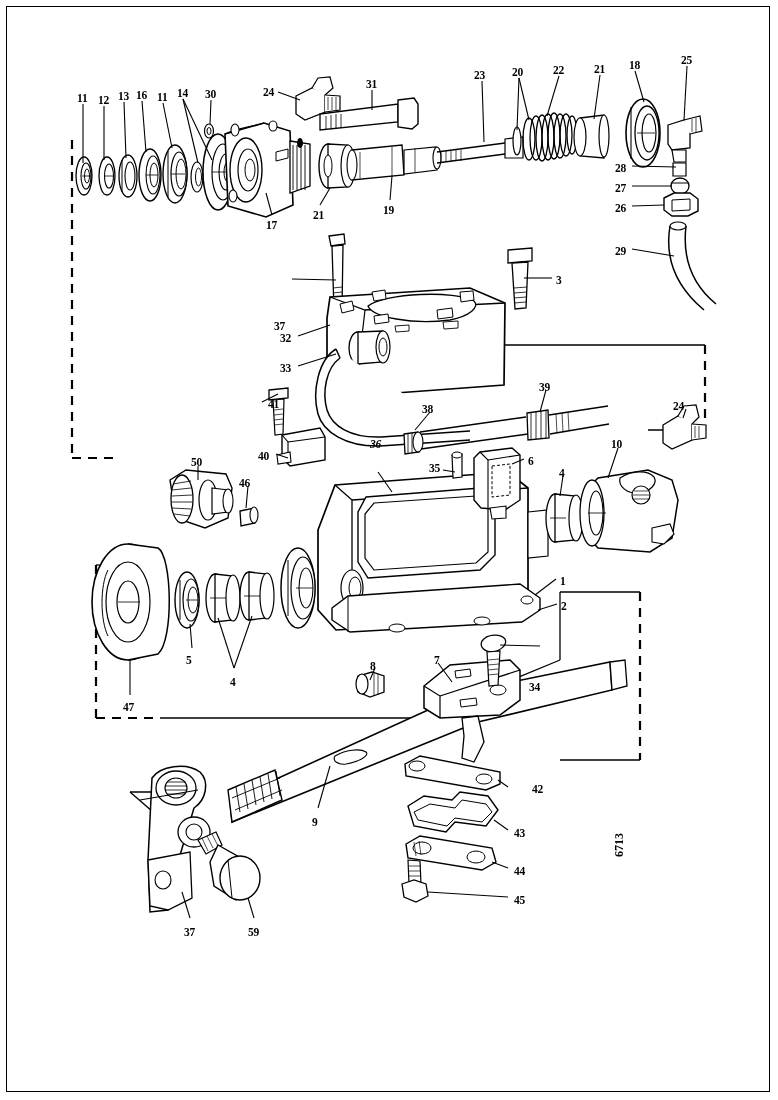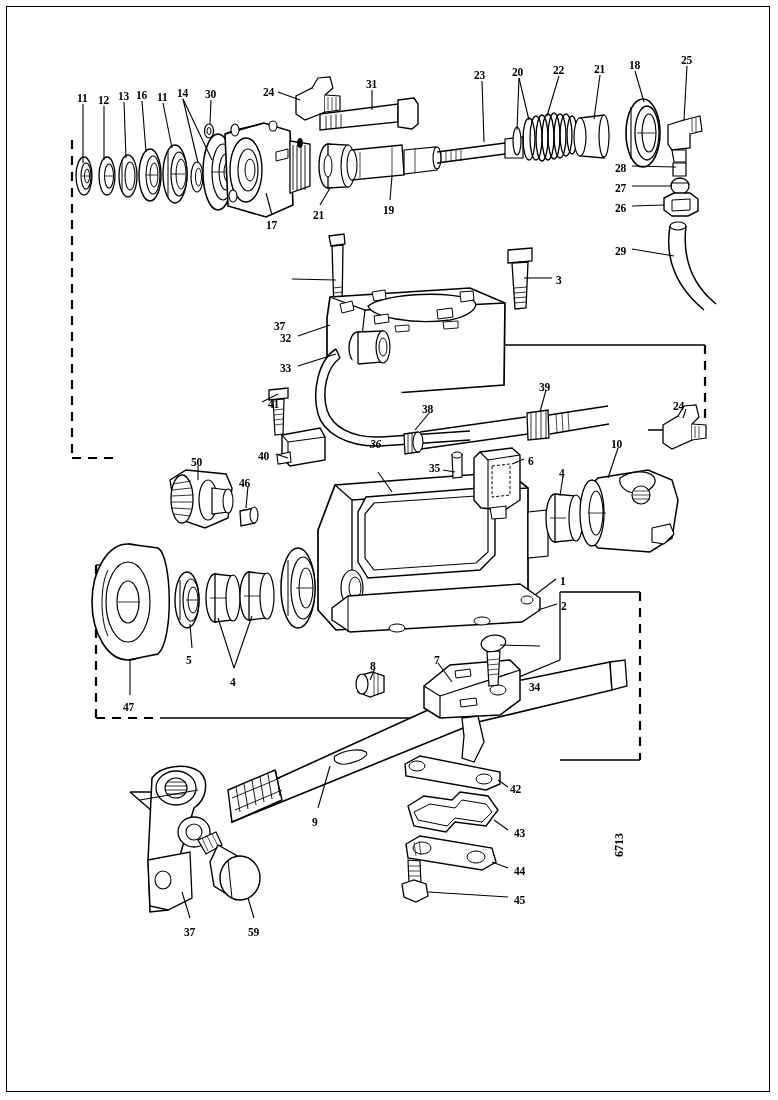--- a/index.html
+++ b/index.html
@@ -724,21 +724,21 @@
       <div class="lbl" style="left: 559px; top: 468px;">4</div>
       <div class="lbl" style="left: 560px; top: 576px;">1</div>
       <div class="lbl" style="left: 561px; top: 601px;">2</div>
       <div class="lbl" style="left: 529px; top: 642px; margin-top: 40px;">34</div>
       <div class="lbl" style="left: 370px; top: 661px;">8</div>
       <div class="lbl" style="left: 434px; top: 655px;">7</div>
       <div class="lbl" style="left: 186px; top: 655px;">5</div>
       <div class="lbl" style="left: 230px; top: 677px;">4</div>
       <div class="lbl" style="left: 123px; top: 702px;">47</div>
       <div class="lbl" style="left: 312px; top: 817px;">9</div>
-      <div class="lbl" style="left: 510px; top: 784px;">42</div>
+      <div class="lbl" style="left: 532px; top: 784px;">42</div>
       <div class="lbl" style="left: 514px; top: 828px;">43</div>
       <div class="lbl" style="left: 514px; top: 866px;">44</div>
       <div class="lbl" style="left: 514px; top: 895px;">45</div>
       <div class="lbl" style="left: 184px; top: 927px;">37</div>
       <div class="lbl" style="left: 248px; top: 927px;">59</div>
     </div>
 
   <div class="figref">6713</div>
 </div>
 

